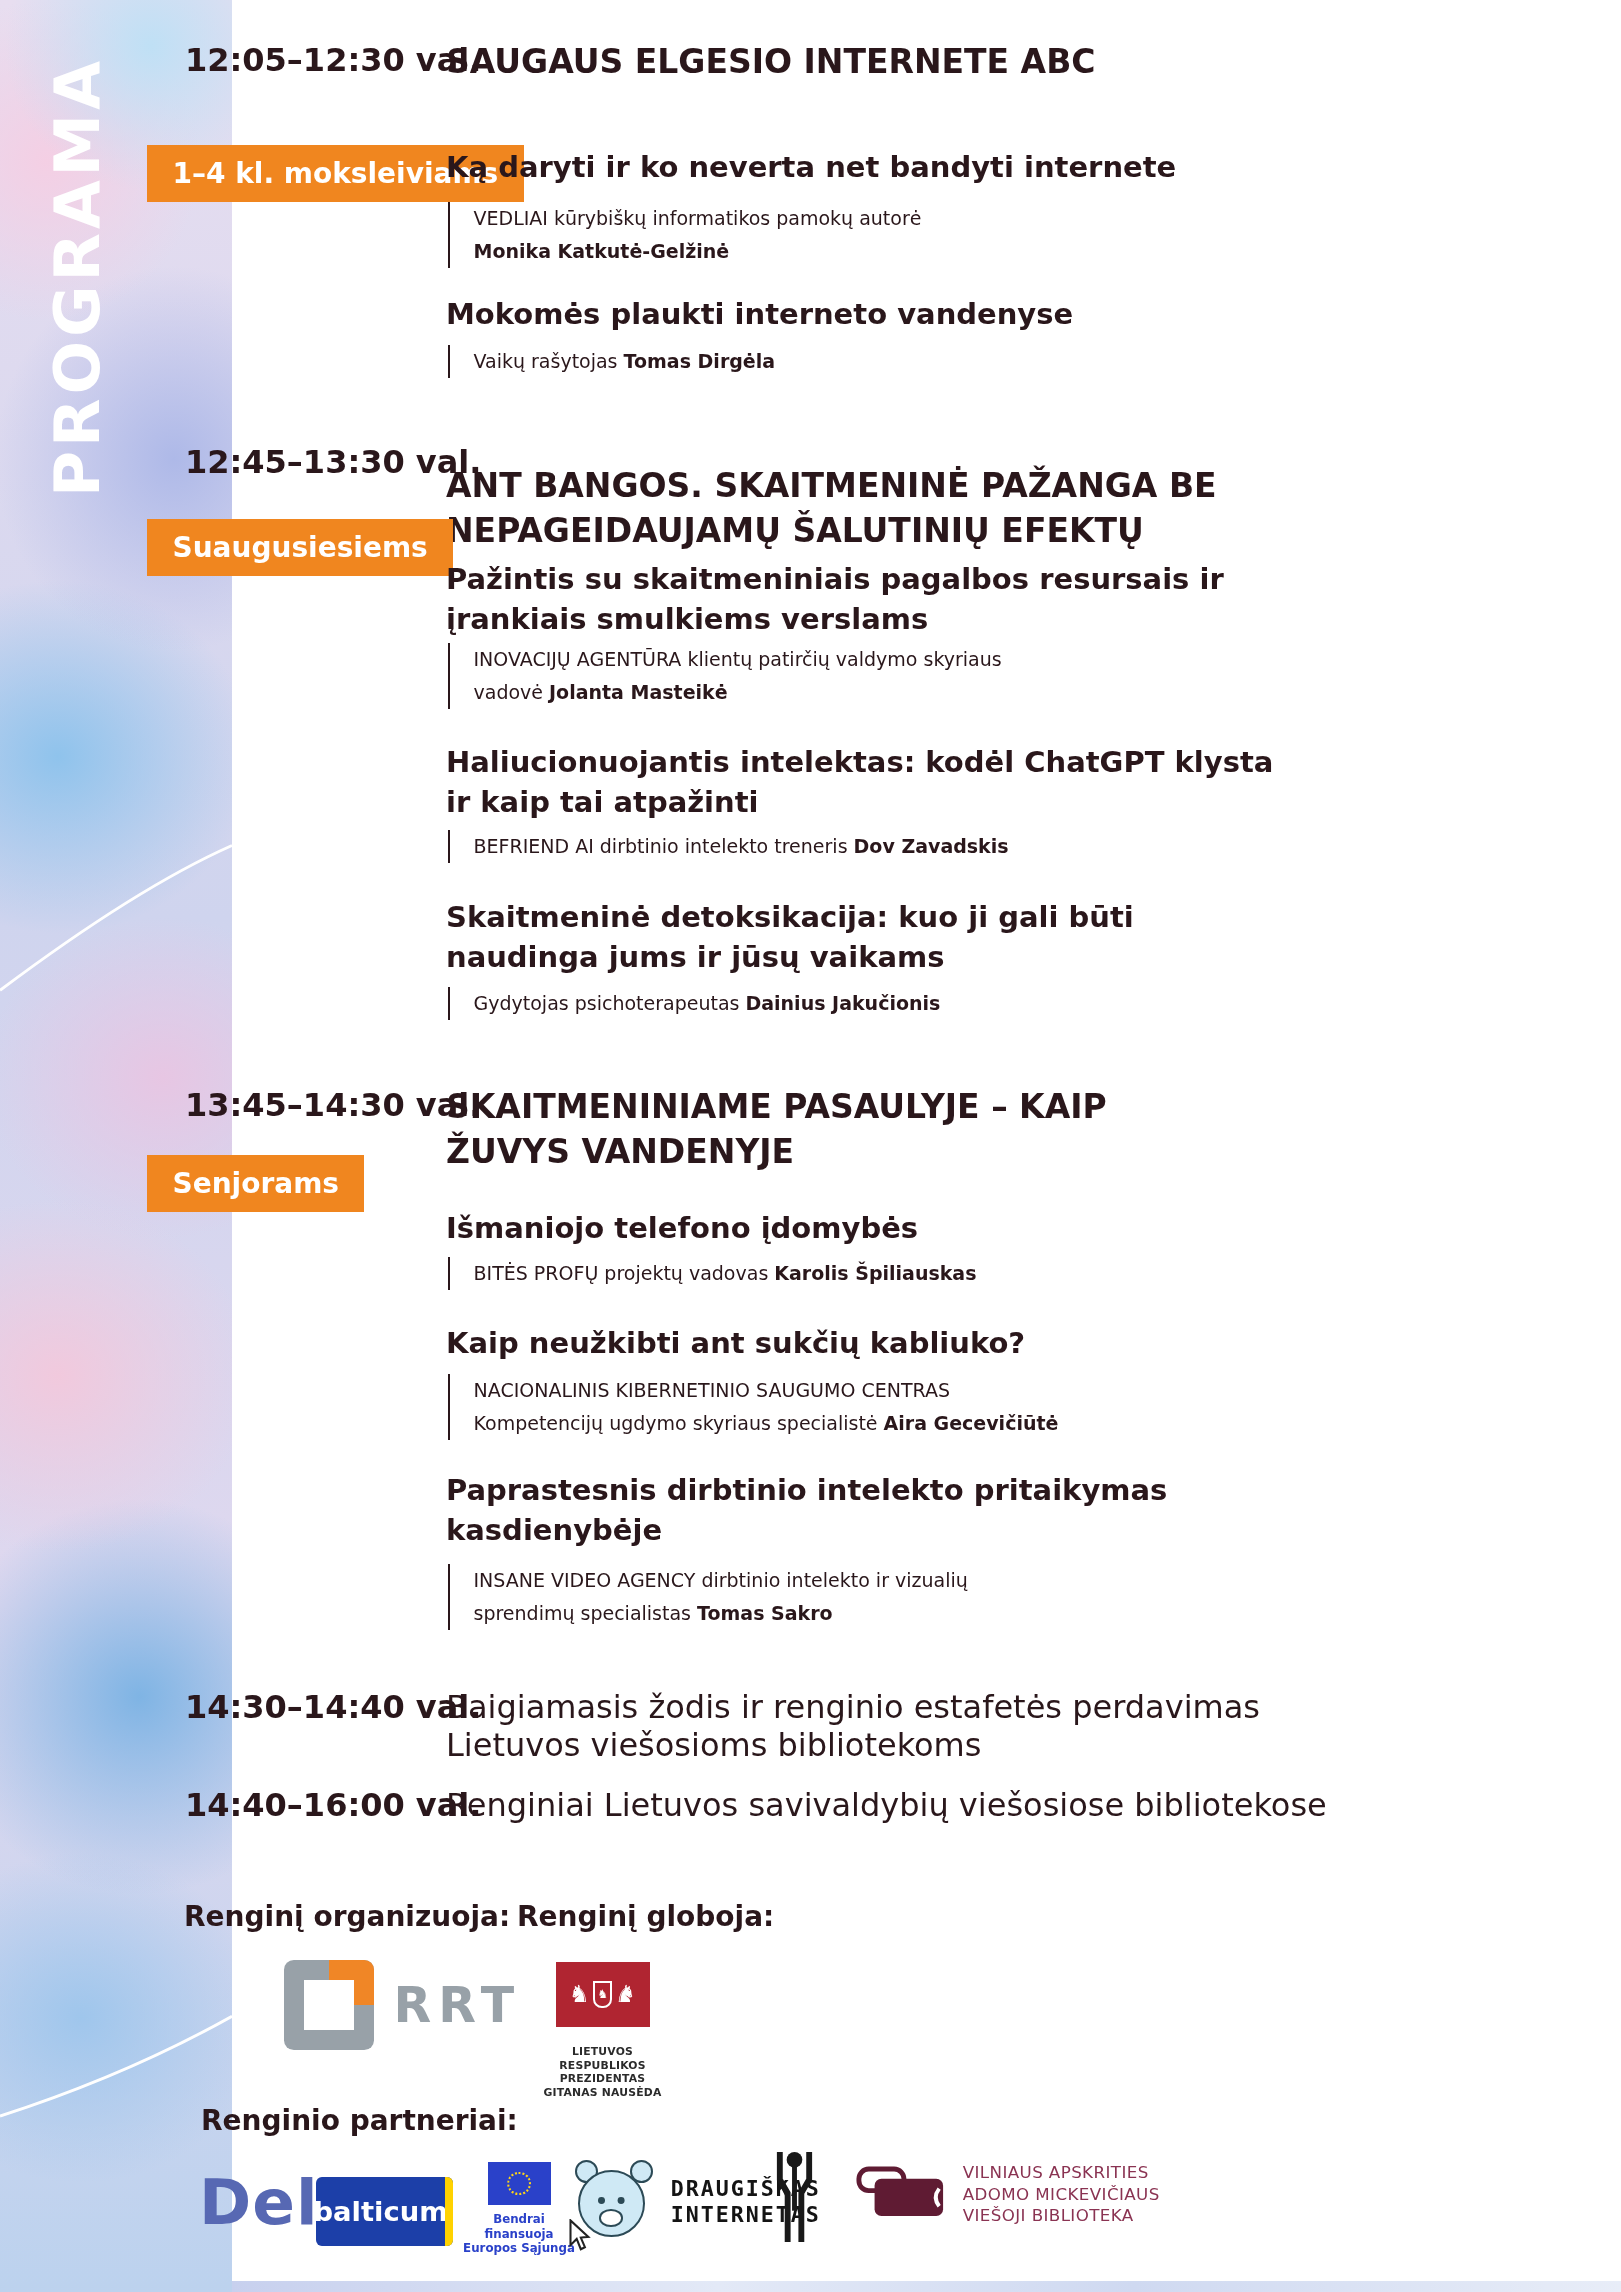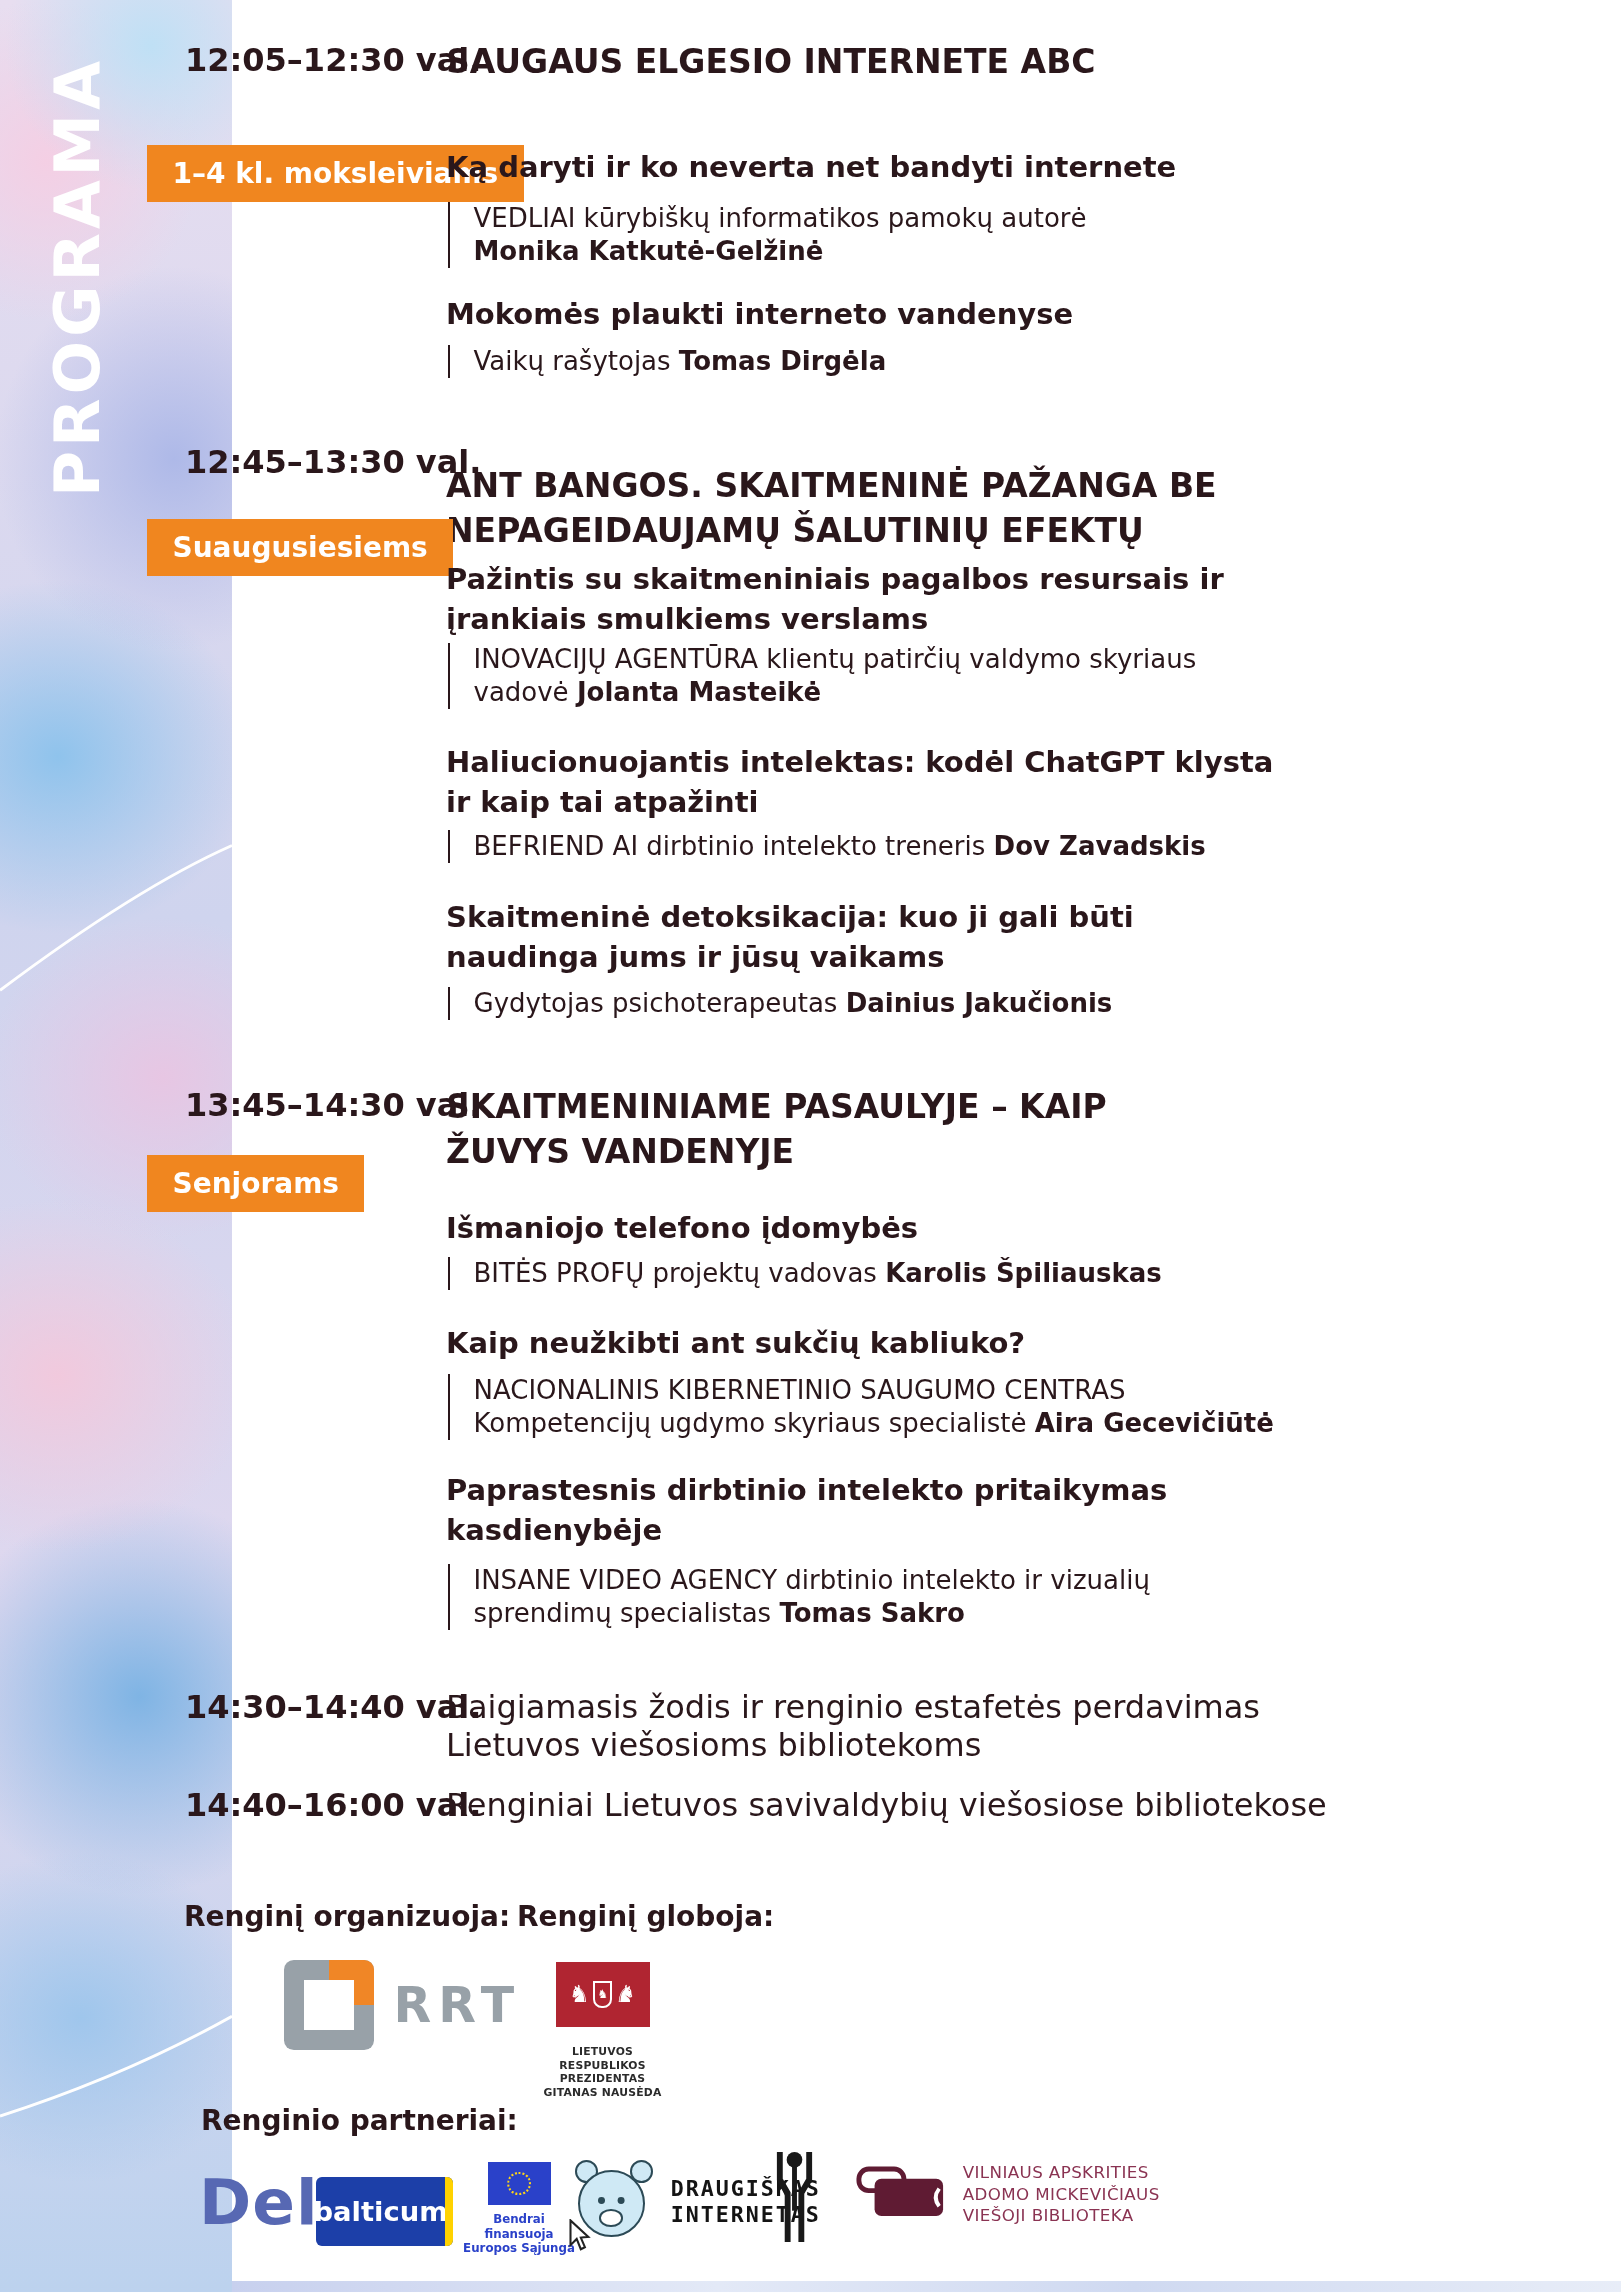--- a/index.html
+++ b/index.html
@@ -34,21 +34,21 @@
   .stitle{ position:absolute; left:446px; width:1108px; font-size:33px; font-weight:700; line-height:45px; white-space:pre-line; }
   .badge {
     position:absolute; left:147px; height:57px; padding:0 25.5px;
     background:#F0861F; color:#ffffff; font-size:28px; font-weight:700;
     display:inline-flex; align-items:center; justify-content:center; white-space:nowrap;
   }
   .ttitle{ position:absolute; left:446px; width:1108px; font-size:29px; font-weight:700; line-height:40px; white-space:pre-line; }
   .speaker{
     position:absolute; left:448px; width:1108px;
     border-left:2.9px solid #2a171b; padding-left:23.5px;
-    font-size:26px; line-height:33px; white-space:pre-line;
+    font-size:19px; line-height:33px; white-space:pre-line;
   }
   .speaker b { font-weight:700; }
   .plain { position:absolute; left:446px; width:1127px; font-size:32px; font-weight:400; line-height:38px; white-space:pre-line; }
 
   
   .flabel { position:absolute; font-size:28px; font-weight:700; white-space:nowrap; }
 
   .rrt { position:absolute; left:284px; top:1960px; display:flex; align-items:center; }
   .rrt-mark { position:relative; width:90px; height:90px; background:#98A1A8; border-radius:9.8px; }
   .rrt-orange { position:absolute; top:0; right:0; width:45px; height:45px; background:#F08626; border-radius:0 9.8px 0 0; }

